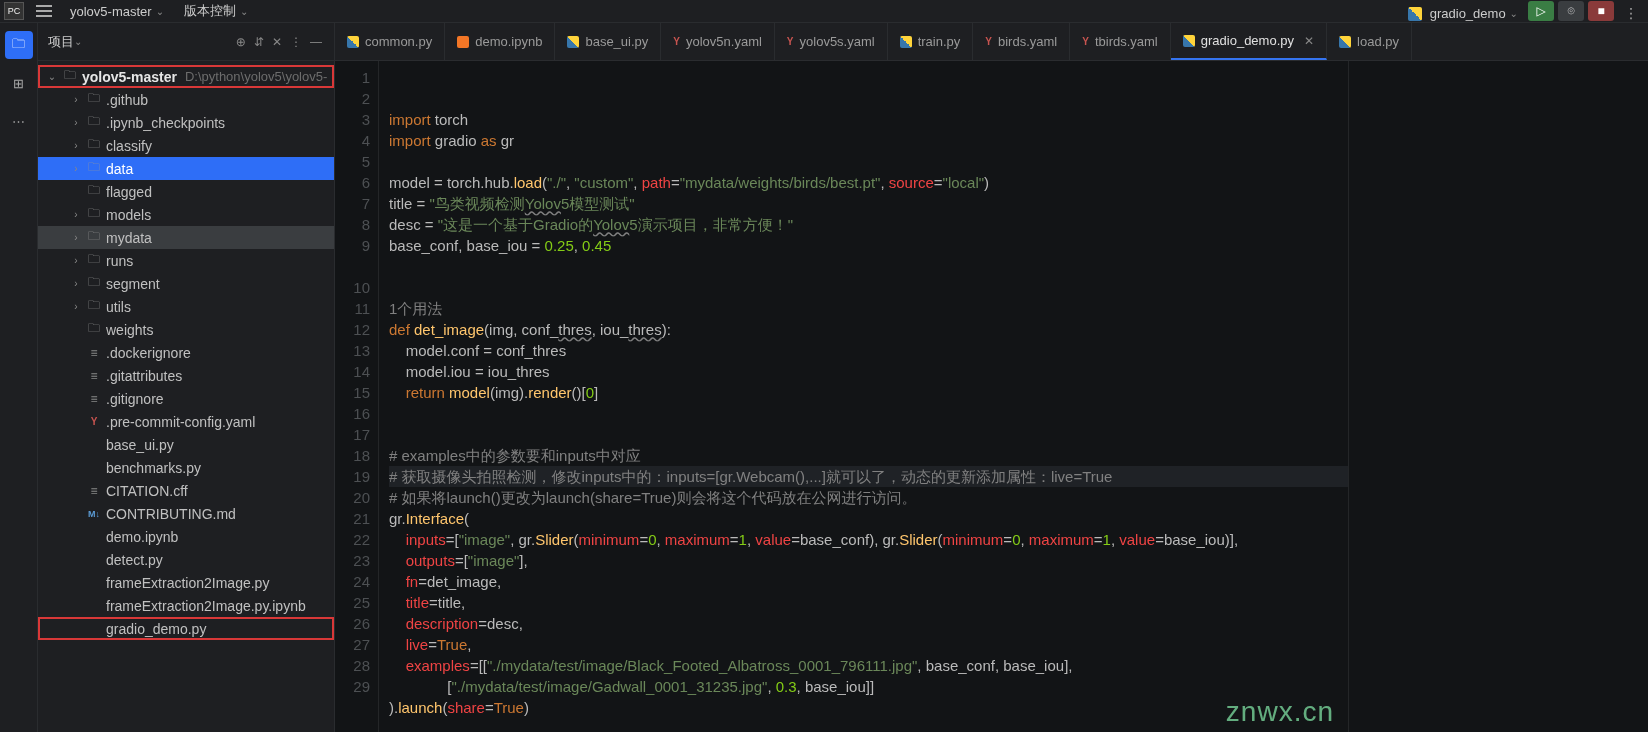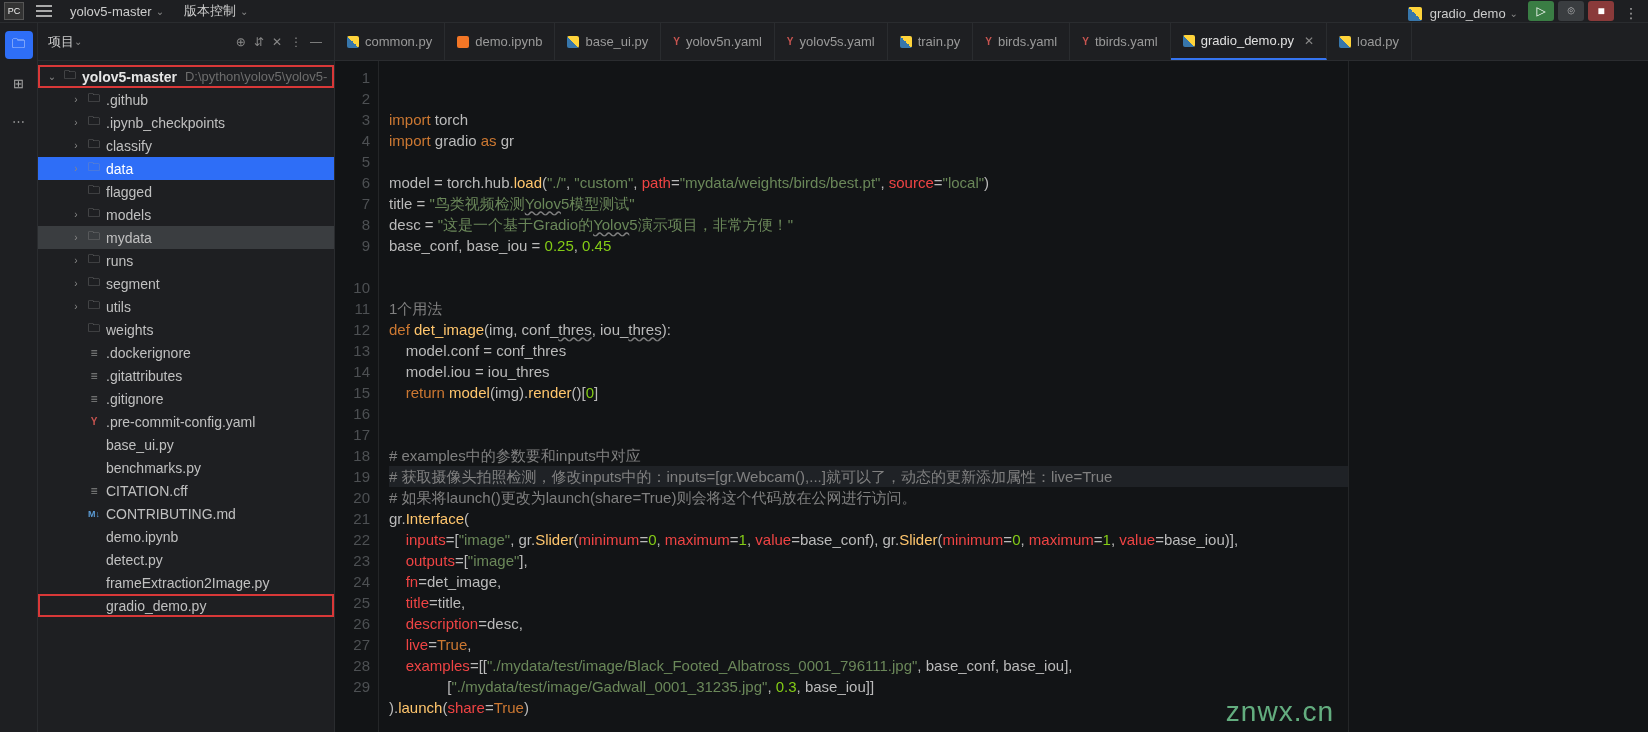--- a/index.html
+++ b/index.html
@@ -228,20 +228,25 @@
           </div>
           <div class="tree-row" style="padding-left: 32px;">
             <span class="tr-chev"></span>
             <span class="tr-ico"><span class="tr-py"></span></span>
             <span>detect.py</span>
           </div>
           <div class="tree-row" style="padding-left: 32px;">
             <span class="tr-chev"></span>
             <span class="tr-ico"><span class="tr-py"></span></span>
             <span>frameExtraction2Image.py</span>
+          </div>
+          <div class="tree-row" style="padding-left: 32px;">
+            <span class="tr-chev"></span>
+            <span class="tr-ico"><span class="tr-jup"></span></span>
+            <span>frameExtraction2Image.py.ipynb</span>
           </div>
           <div class="tree-row mark" style="padding-left: 32px;">
             <span class="tr-chev"></span>
             <span class="tr-ico"><span class="tr-py"></span></span>
             <span>gradio_demo.py</span>
           </div>
         </div>
     </div>
   </div>
 

